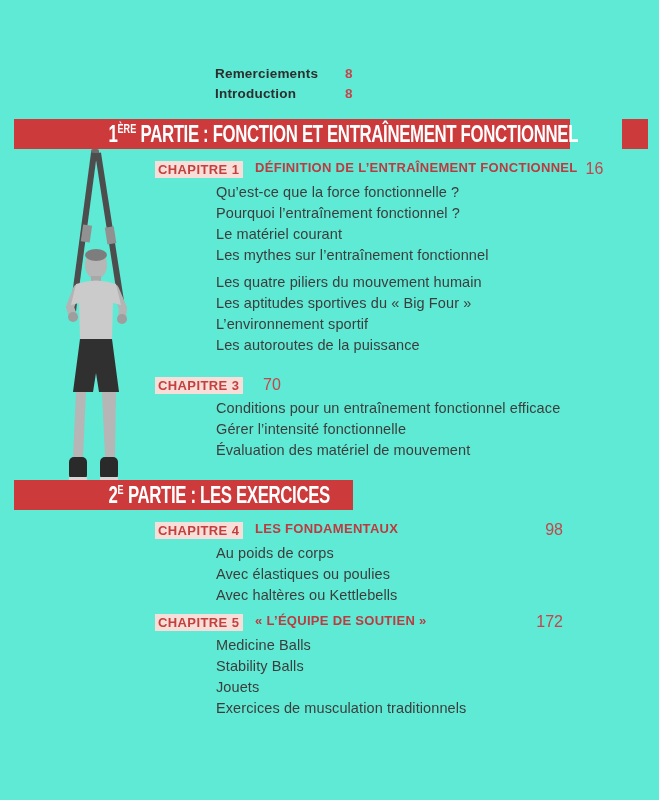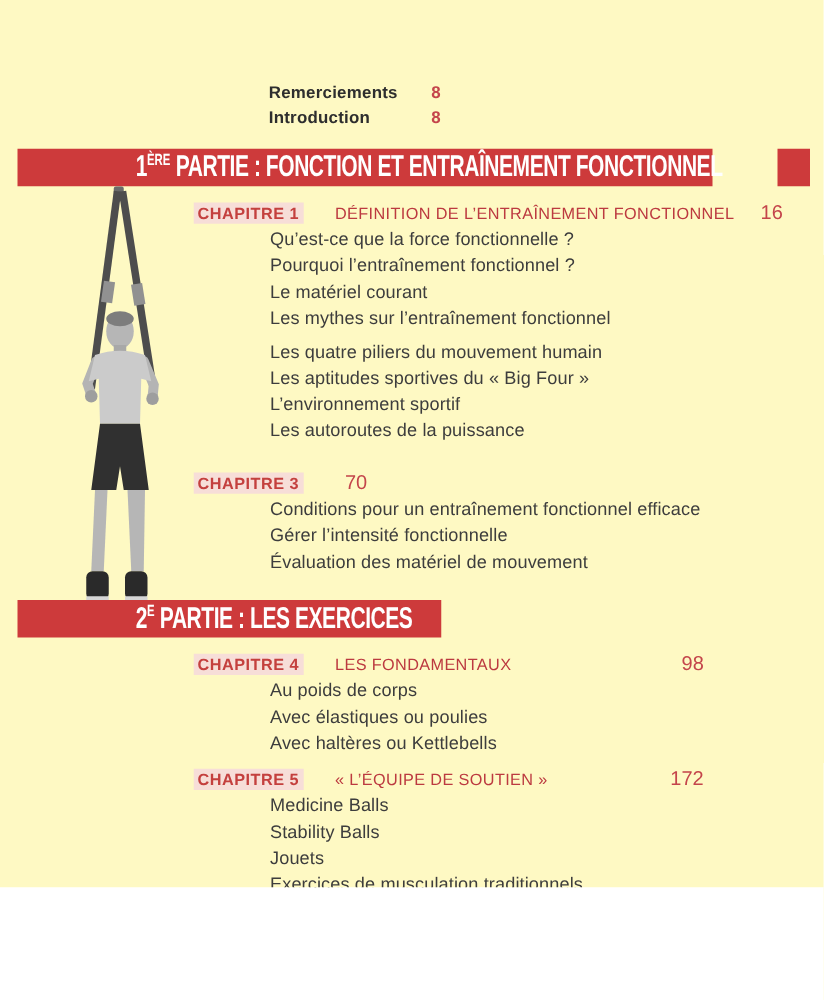--- a/index.html
+++ b/index.html
@@ -1,42 +1,42 @@
 <!DOCTYPE html>
 <html><head>
 <meta charset="utf-8">
 <style>
   html,body{margin:0;padding:0;background:#ffffff;}
   .page{
-    position:relative;width:659px;height:710px;background:#fef9c3;overflow:hidden;
+    position:relative;width:659px;height:800px;background:#5eead4;overflow:hidden;
     font-family:"Liberation Sans",sans-serif;
   }
   
   .front-matter{position:absolute;left:215px;top:66px;}
   .fm-row{display:flex;align-items:baseline;height:20px;font-weight:bold;font-size:13.5px;}
   .fm-label{width:130px;color:#2e2e2e;letter-spacing:.2px;}
   .fm-page{color:#c4454b;}
   
   .banner{position:absolute;height:30px;background:#cd3a3b;color:#ffffff;display:flex;align-items:center;overflow:visible;}
   .banner1{left:14px;top:119px;width:556px;}
   .banner2{left:14px;top:480px;width:339px;}
   .banner-text{
     padding-left:135px;font-weight:800;font-size:24px;letter-spacing:-.5px;
     white-space:nowrap;transform:scaleX(.70);transform-origin:left center;
   }
   .banner-text sup{font-size:13px;vertical-align:9px;letter-spacing:0;}
   .red-square{position:absolute;left:622px;top:119px;width:26px;height:30px;background:#cd3a3b;}
   
   .chapter{position:absolute;left:155px;width:408px;}
   .ch1{top:160px}.ch2{top:271px}.ch3{top:376px}.ch4{top:521px}.ch5{top:613px}
-  .ch-head{display:flex;align-items:center;height:21px;gap:13px;}
+  .ch-head{display:flex;align-items:flex-start;height:21px;}
   .ch-label-wrap{width:100px;flex:none;}
   .ch-label{background:#f7ded8;color:#c4403e;font-weight:800;font-size:13px;
     letter-spacing:.4px;padding:1px 4px 1px 3px;white-space:nowrap;}
-  .ch-title{flex:1;color:#bc3a40;font-weight:400;font-size:13px;letter-spacing:.3px;white-space:nowrap;}
+  .ch-title{flex:1;color:#bc3a40;font-weight:700;font-size:13px;letter-spacing:.3px;white-space:nowrap;}
   .ch-page{flex:none;margin-left:8px;color:#c4454b;font-weight:400;font-size:16px;}
   .ch-items{list-style:none;margin:1px 0 0 0;padding:0 0 0 61px;
     font-size:14.5px;color:#3d3d3d;line-height:21px;letter-spacing:.1px;}
   
   .photo{position:absolute;left:36px;top:149px;width:124px;height:340px;}
 </style>
 </head>
 <body>
 
 <div class="page">

